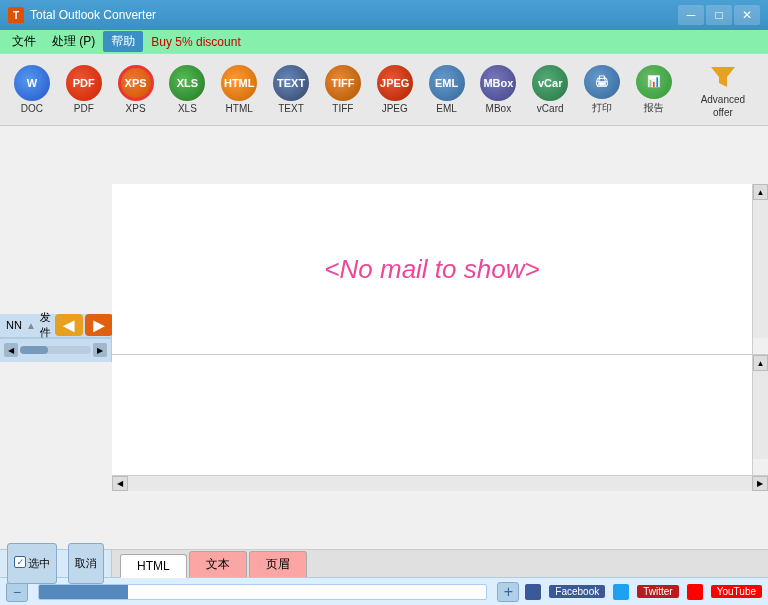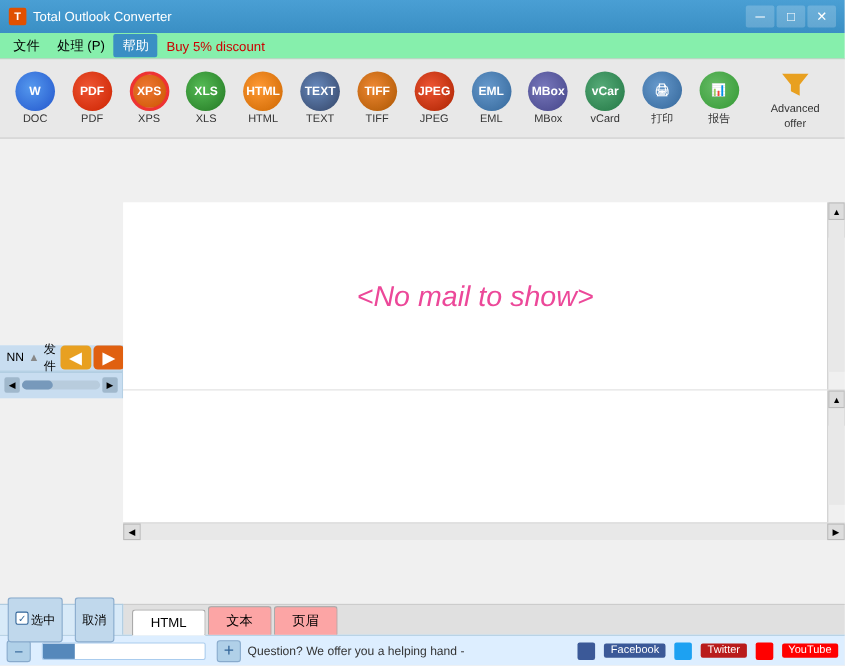--- a/index.html
+++ b/index.html
@@ -579,21 +579,20 @@
   <div class="tab">文本</div>
   <div class="tab">页眉</div>
 </div>
 
 <div class="status-bar">
   <button class="status-btn">−</button>
   <div class="status-progress">
     <div class="status-progress-fill"></div>
   </div>
   <button class="status-add-btn">+</button>
-  <span class="status-text">Question? We offer you a helping hand -</span>
   <div class="social-links">
     <div style="width:16px; height:16px; background:#3b5998; border-radius:2px; display:inline-block; vertical-align:middle;"></div>
     <span class="fb-badge">Facebook</span>
     <div style="width:16px; height:16px; background:#1da1f2; border-radius:2px; display:inline-block; vertical-align:middle;"></div>
     <span class="tw-badge">Twitter</span>
     <div style="width:16px; height:16px; background:#ff0000; border-radius:2px; display:inline-block; vertical-align:middle;"></div>
     <span class="yt-badge">YouTube</span>
   </div>
 </div>
 

